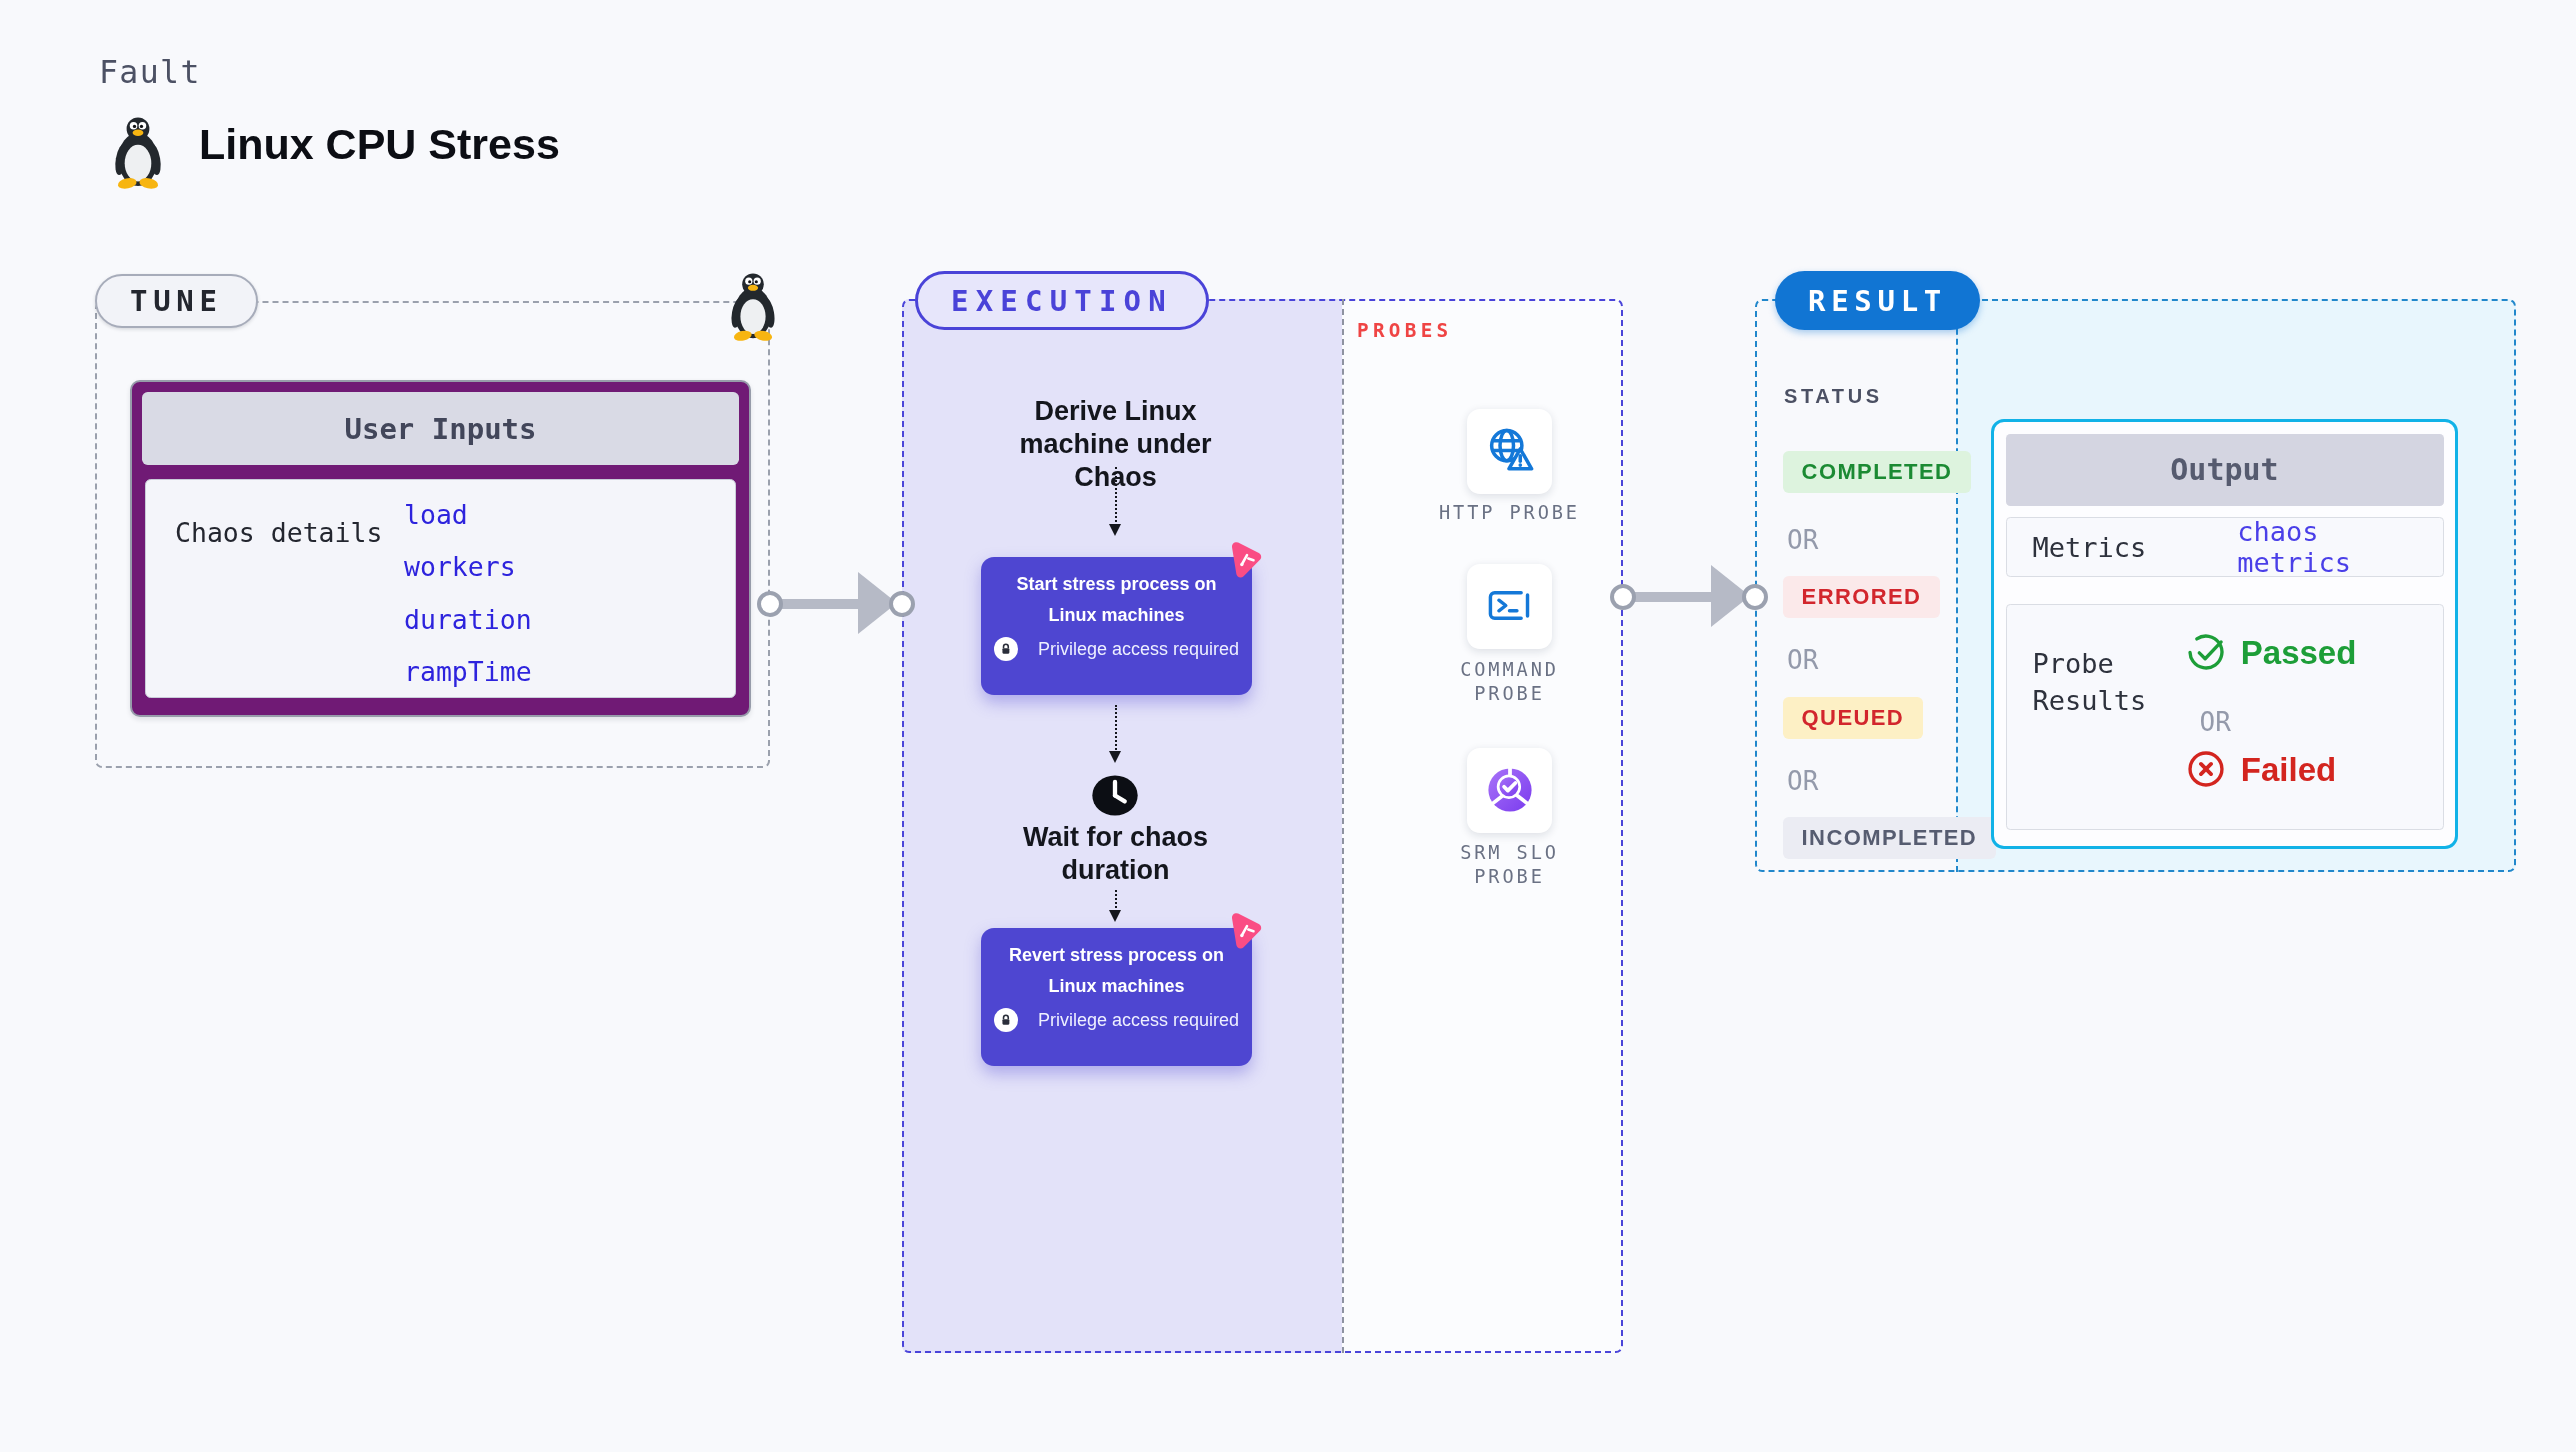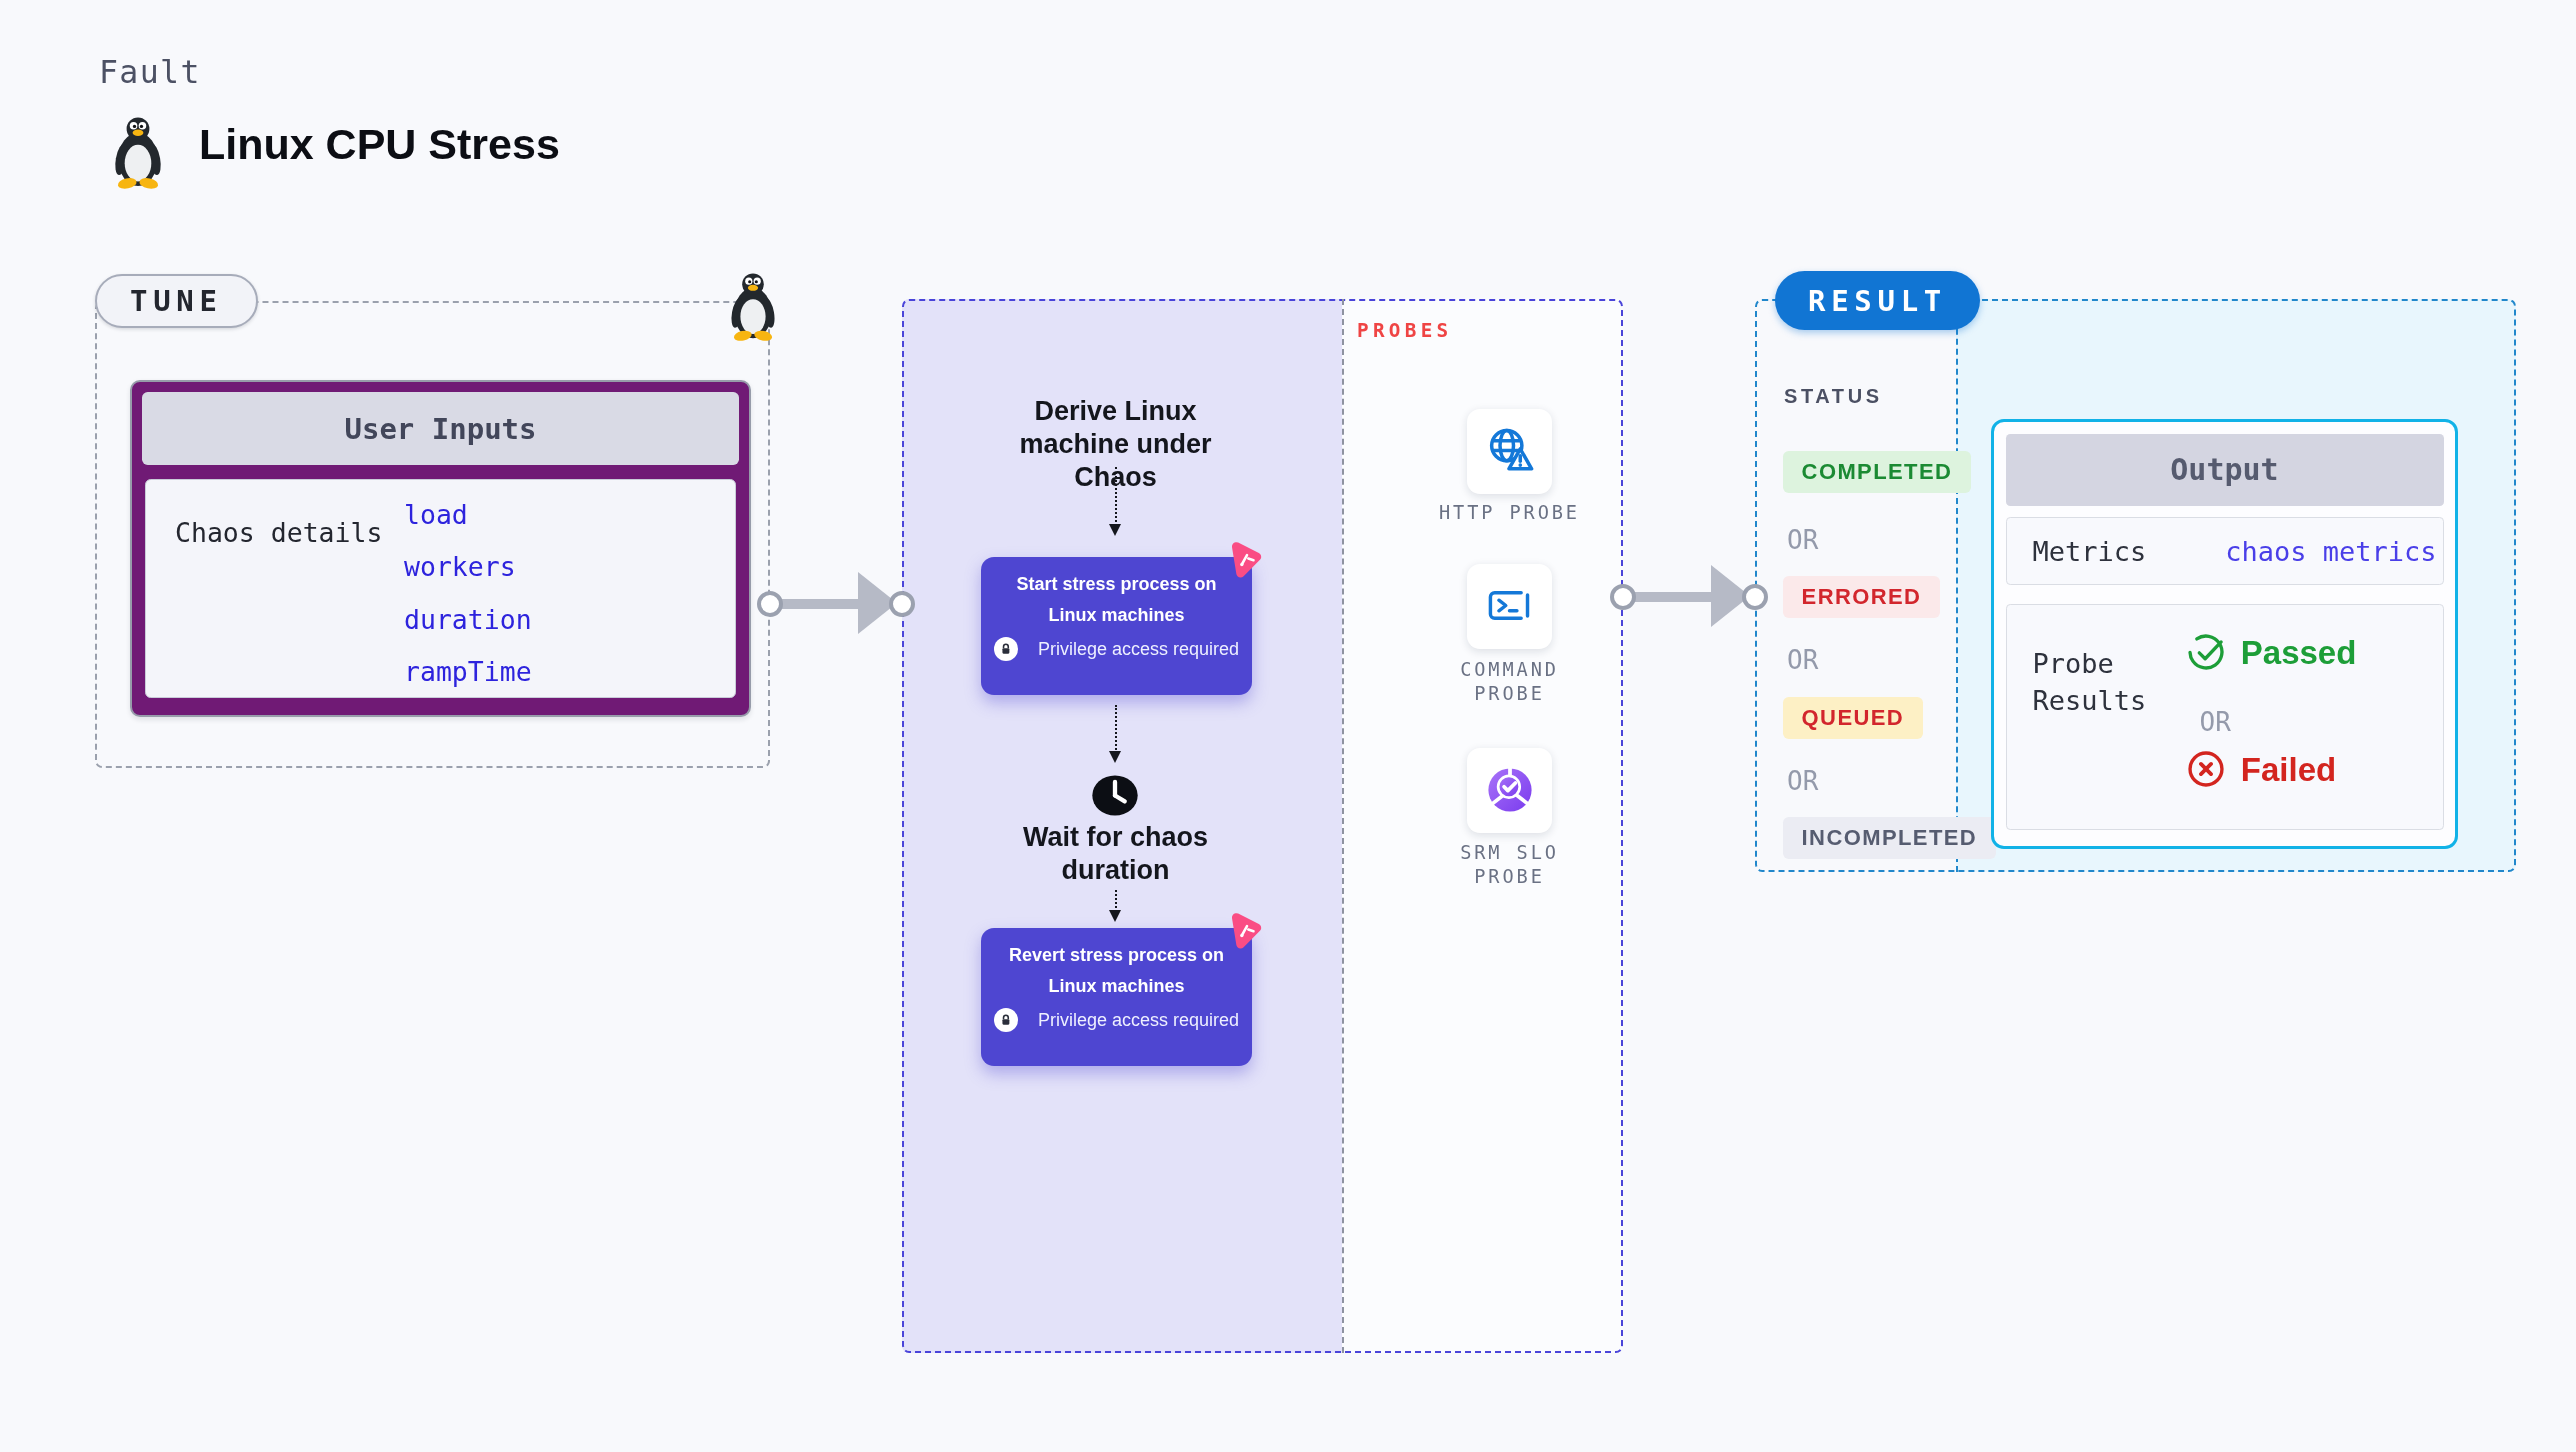--- a/index.html
+++ b/index.html
@@ -70,21 +70,21 @@
   .badge{position:absolute;left:1783px;display:inline-block;padding:7.9px 18.6px;border-radius:5.7px;font-weight:700;font-size:22px;letter-spacing:1.4px;z-index:3;white-space:nowrap;}
   .badge-completed{background:#ddf3de;color:#1b8a33;}
   .badge-errored{background:#fbe9ea;color:#d2262d;}
   .badge-queued{background:#fdf0c5;color:#d2262d;}
   .badge-incompleted{background:#ebecf3;color:#565c70;}
   .or{position:absolute;left:1787px;font-family:var(--mono);font-size:26px;color:#949aab;z-index:3;}
 
   .output-card{position:absolute;left:1991px;top:419px;width:467px;height:430px;background:#fdfdff;border:3.6px solid #11b2e7;border-radius:13px;z-index:3;}
   .output-header{position:absolute;left:11.5px;top:11.5px;right:11.5px;height:72px;background:#d4d5e1;border-radius:4.3px;display:flex;align-items:center;justify-content:center;font-family:var(--mono);font-weight:600;font-size:30px;color:#565b6f;}
   .output-row{position:absolute;left:11.5px;right:11.5px;background:#f8f9fd;border:1.4px solid #dadde4;border-radius:4.3px;}
-  .metrics-row{top:95px;height:68px;display:flex;align-items:center;}
+  .metrics-row{top:95px;height:60px;display:flex;align-items:center;gap:12px;}
   .metrics-label{font-family:var(--mono);font-size:27px;color:#2e323d;margin-left:26px;}
   .metrics-value{font-family:var(--mono);font-size:27px;color:#4a3fe8;margin-left:79px;cursor:pointer;}
   .proberes-row{top:182px;bottom:15.8px;}
   .proberes-label{position:absolute;left:26px;top:40px;width:150px;font-family:var(--mono);font-size:27px;line-height:37px;color:#2e323d;}
   .res-opt{position:absolute;display:flex;align-items:center;gap:14.3px;}
   .res-passed{left:178px;top:26px;}
   .res-failed{left:178px;top:143px;}
   .res-opt-label{font-weight:700;font-size:33px;}
   .res-passed .res-opt-label{color:#1d9e38;}
   .res-failed .res-opt-label{color:#d3251f;}
@@ -148,20 +148,21 @@
 
   <div class="conn-line" style="left:778px;top:599px;width:83px;"></div>
   <div class="conn-head" style="left:858px;top:572px;"></div>
   <div class="conn-circle" style="left:757px;top:591px;"></div>
   <div class="conn-circle" style="left:889px;top:591px;"></div>
 
   <div class="exec-flow-bg"></div>
   <div class="exec-probes-bg"></div>
   <div class="dashed-box exec-box"></div>
   <div class="exec-sep"></div>
+  <div class="pill exec-pill">EXECUTION</div>
 
   <div class="flow-text" style="left:976px;top:395px;width:279px;">Derive Linux machine under Chaos</div>
 
   <div class="varrow" style="left:1115px;top:467px;height:63px;"></div>
 
   <div class="node" style="top:557px;">
     <div class="node-title">Start stress process on Linux machines</div>
     <div class="priv">
       <span class="priv-badge">
         <svg viewBox="0 0 100 100" width="15.8" height="15.8">

